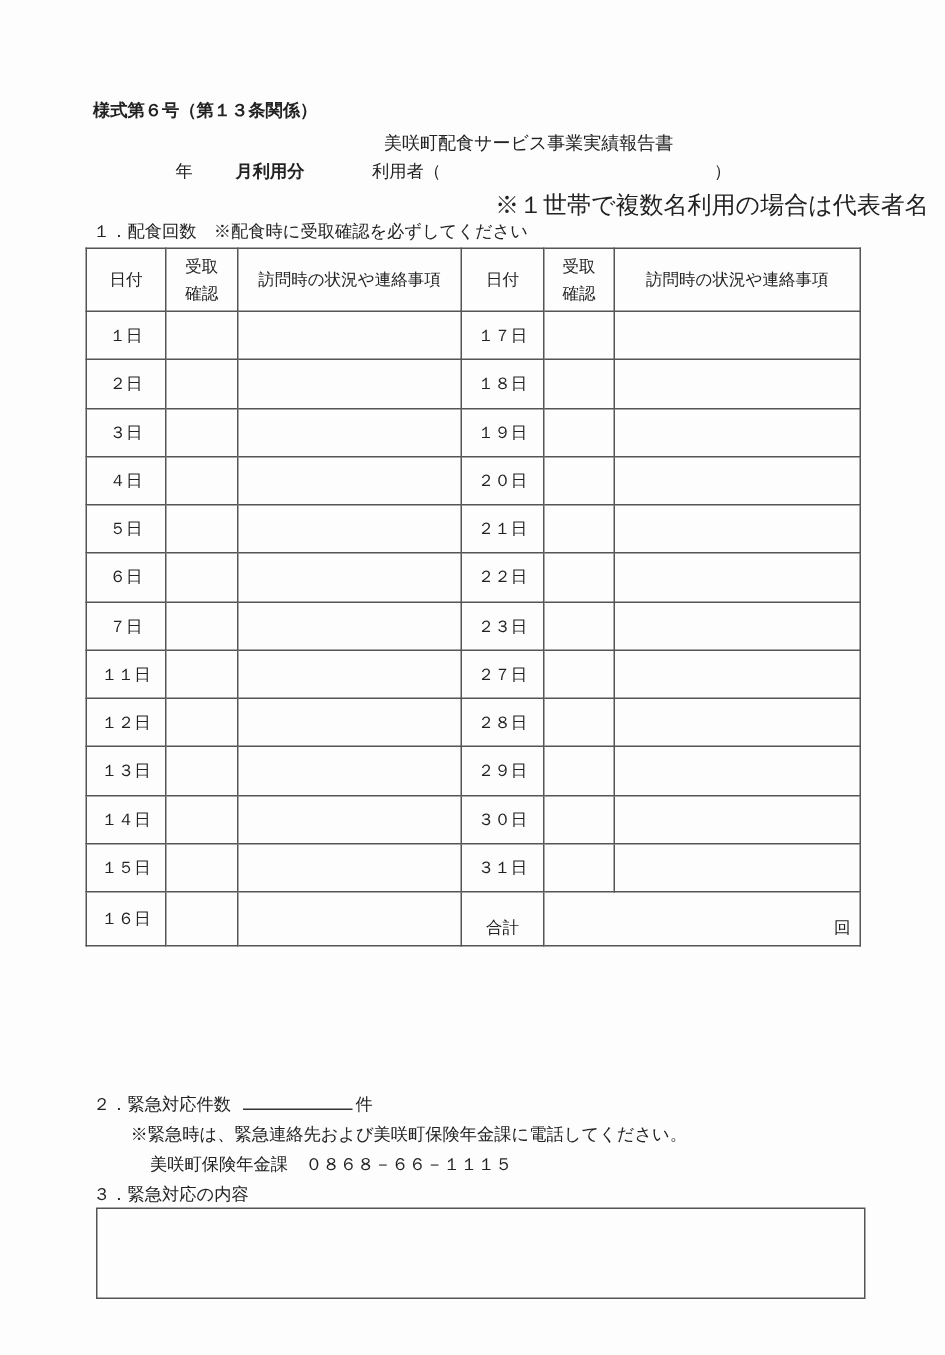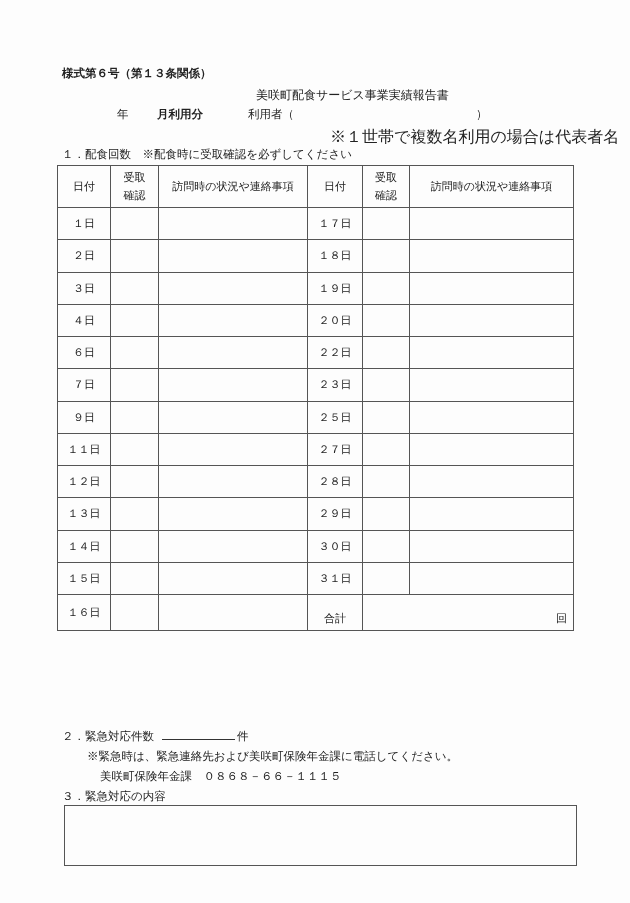--- a/index.html
+++ b/index.html
@@ -82,40 +82,40 @@
       </tr>
       <tr>
         <td>４日</td>
         <td></td>
         <td></td>
         <td>２０日</td>
         <td></td>
         <td></td>
       </tr>
       <tr>
+        <td>５日</td>
+        <td></td>
+        <td></td>
+        <td>２１日</td>
+        <td></td>
+        <td></td>
+      </tr>
+      <tr>
         <td>６日</td>
         <td></td>
         <td></td>
         <td>２２日</td>
         <td></td>
         <td></td>
       </tr>
       <tr>
         <td>７日</td>
         <td></td>
         <td></td>
         <td>２３日</td>
-        <td></td>
-        <td></td>
-      </tr>
-      <tr>
-        <td>９日</td>
-        <td></td>
-        <td></td>
-        <td>２５日</td>
         <td></td>
         <td></td>
       </tr>
       <tr>
         <td>１１日</td>
         <td></td>
         <td></td>
         <td>２７日</td>
         <td></td>
         <td></td>

